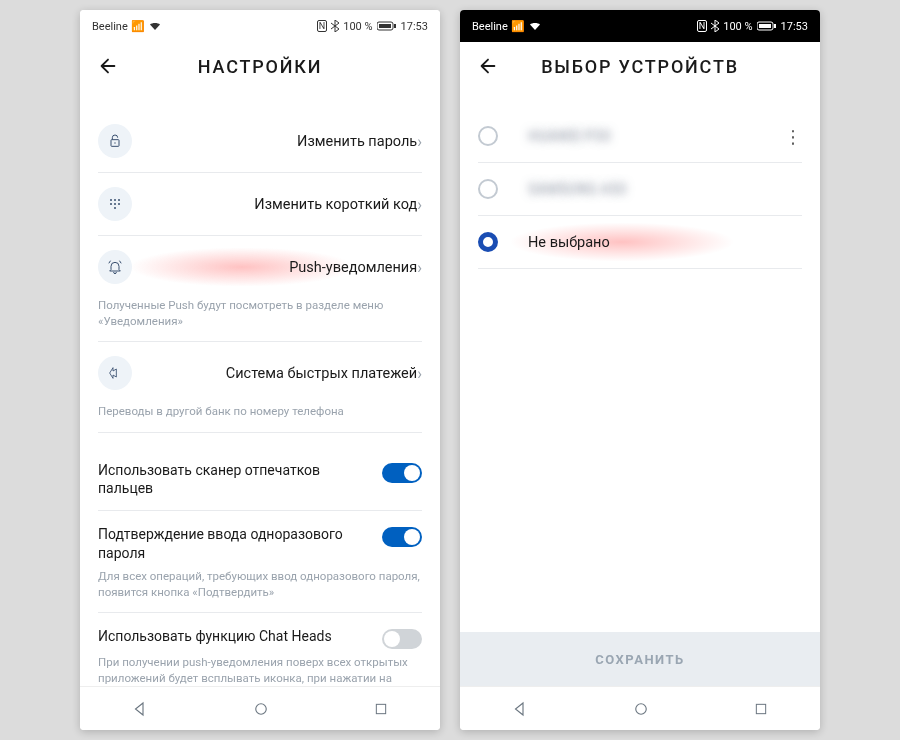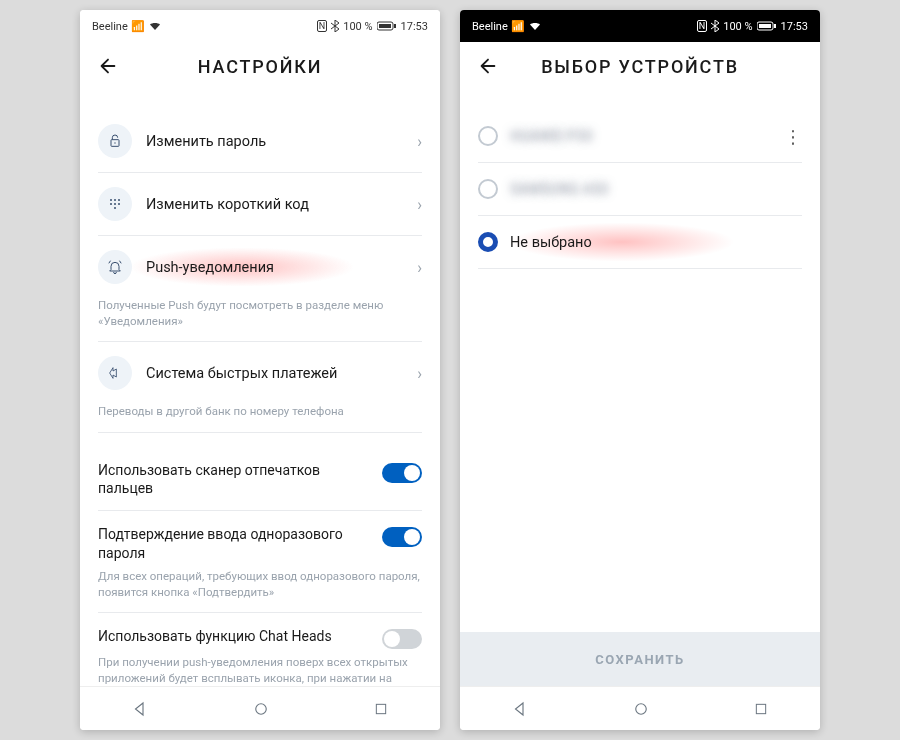--- a/index.html
+++ b/index.html
@@ -59,20 +59,21 @@
     color: #1a1a1a;
     font-weight: 500;
   }
   .content { flex: 1; overflow-y: auto; padding-top: 20px; }
   .list-item {
     display: flex;
     align-items: center;
     padding: 14px 18px;
     cursor: pointer;
     position: relative;
+    text-align: right;
   }
   .icon-circle {
     width: 34px; height: 34px;
     border-radius: 50%;
     background: #eef3f8;
     display: flex; align-items: center; justify-content: center;
     margin-right: 14px;
     flex-shrink: 0;
     color: #3a5070;
   }
@@ -114,21 +115,21 @@
     align-items: center;
     justify-content: space-around;
     border-top: 1px solid #eee;
     background: #fff;
   }
   .nav-icon { color: #6b7680; }
   
   .radio-row {
     display: flex; align-items: center;
     padding: 16px 18px;
-    gap: 12px;
+    gap: 30px;
     cursor: pointer;
     position: relative;
   }
   .radio {
     width: 20px; height: 20px; border-radius: 50%;
     border: 2px solid #c3cad2;
     flex-shrink: 0;
   }
   .radio.selected {
     border: 5px solid #1a4db3;

